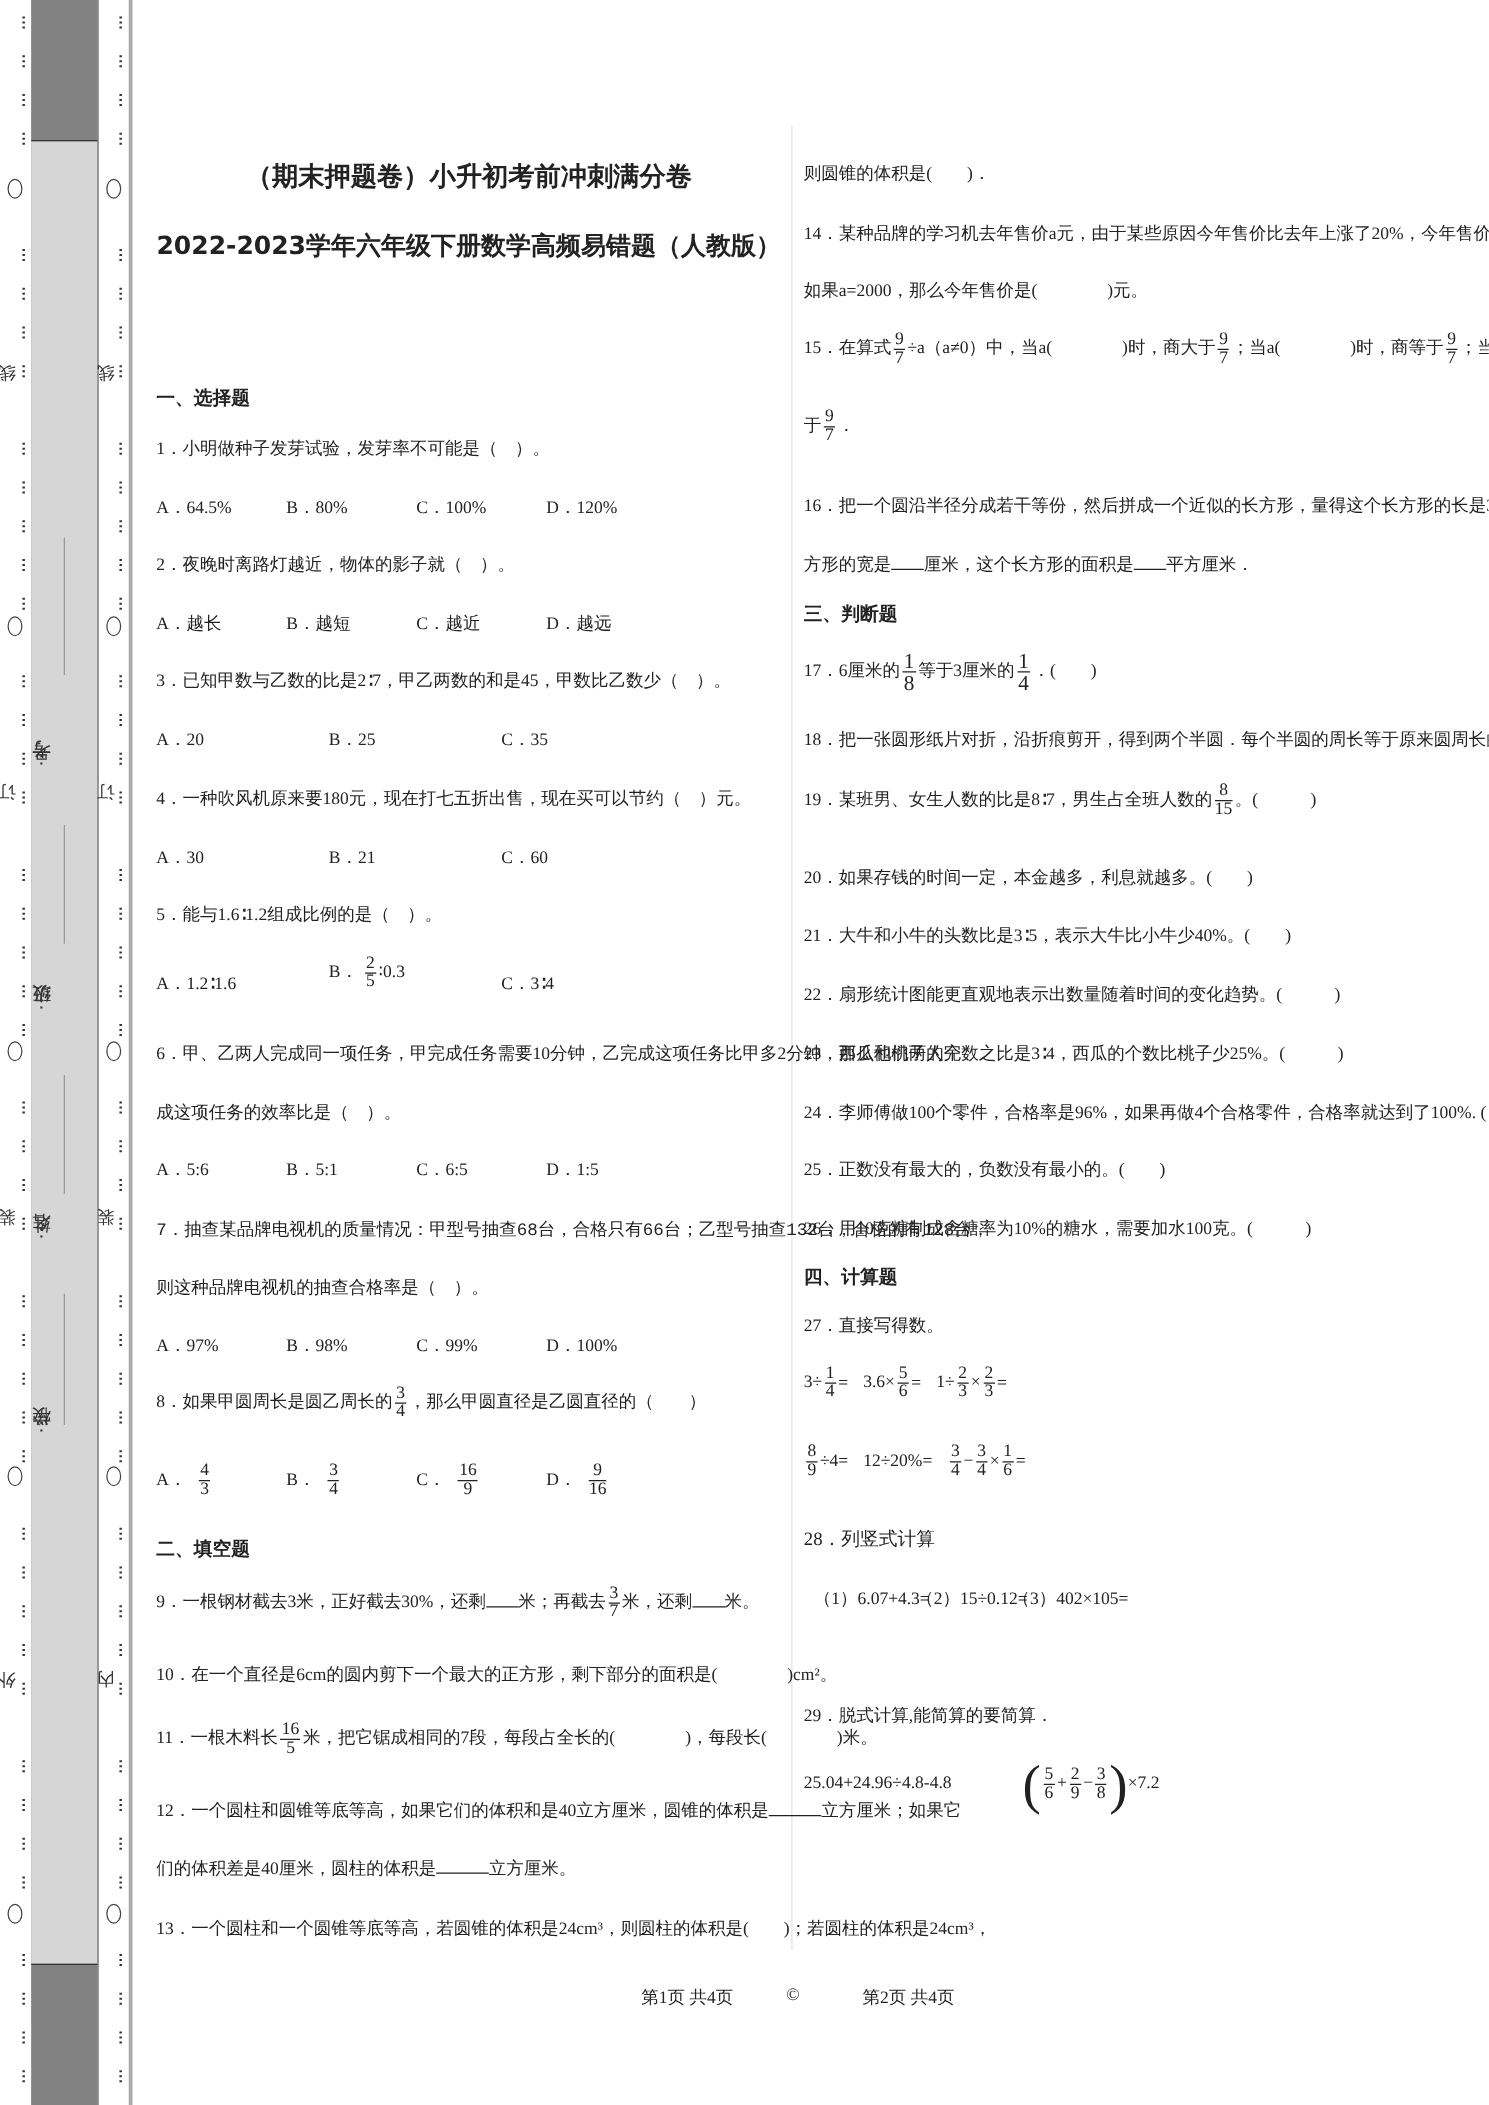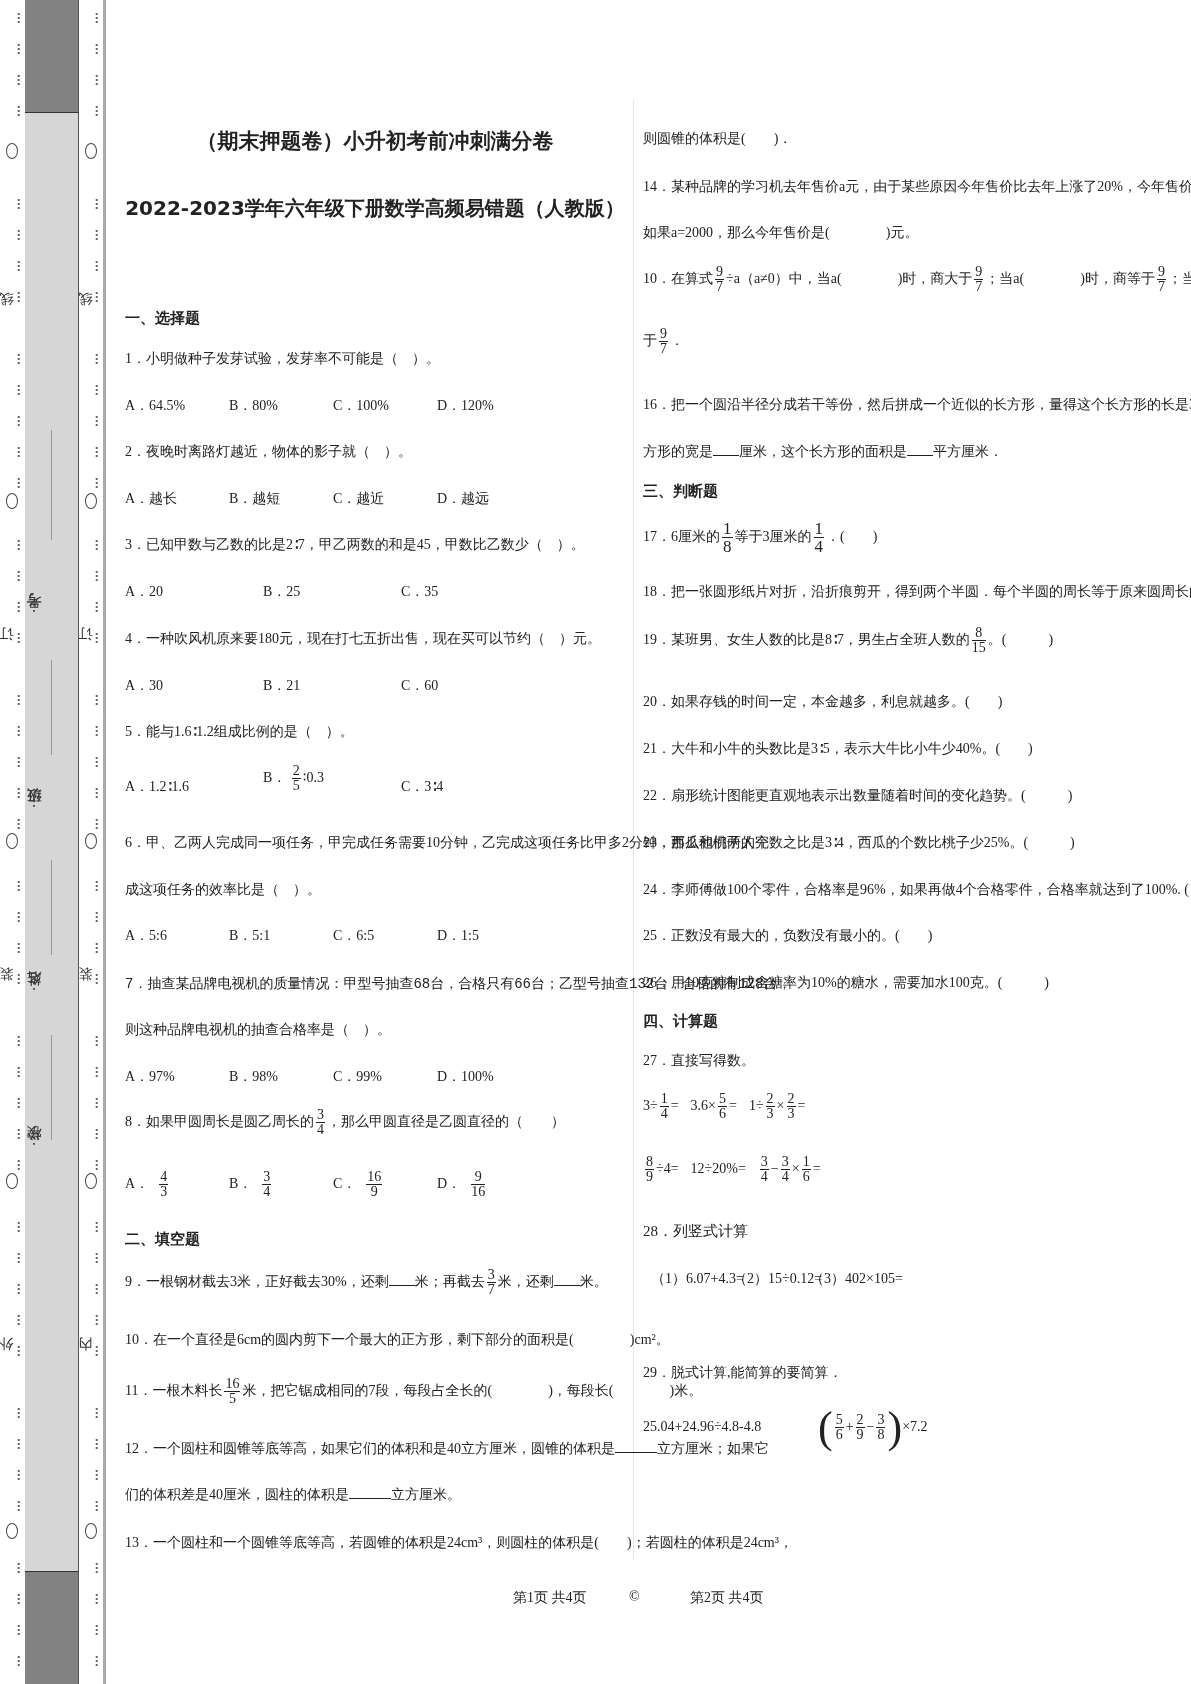--- a/index.html
+++ b/index.html
@@ -18,21 +18,21 @@
   .band-label { position:absolute; left:0; width:53px; text-align:center; font-size:15px; color:#333;
                 writing-mode:vertical-rl; transform:rotate(180deg); }
   .band-line { position:absolute; left:26px; width:1px; background:#999; }
 
   .page { position:absolute; top:0; }
   .left-col { left:125px; width:500px; }
   .right-col { left:643px; width:500px; }
   .divider { position:absolute; left:633px; top:100px; width:1px; height:1460px; background:#e4e4e4; }
 
   .title1 { position:absolute; top:127px; left:0; width:500px; text-align:center; font-size:21px; font-weight:bold; font-family:"DejaVu Sans",sans-serif; }
-  .title2 { position:absolute; top:195px; left:0; width:500px; text-align:center; font-size:20px; font-weight:bold; font-family:"DejaVu Sans",sans-serif; }
+  .title2 { position:absolute; top:183px; left:0; width:500px; text-align:center; font-size:20px; font-weight:bold; font-family:"DejaVu Sans",sans-serif; }
   .sec { position:absolute; font-size:15px; font-weight:bold; font-family:"DejaVu Sans",sans-serif; }
   .q { position:absolute; font-size:14px; white-space:nowrap; }
   .opt { position:absolute; font-size:14px; white-space:nowrap; }
   .frac { display:inline-block; vertical-align:middle; text-align:center; line-height:1; margin:0 2px; }
   .frac .n { display:block; border-bottom:1px solid #222; padding:0 1px; }
   .frac .d { display:block; }
   .blank { display:inline-block; border-bottom:1px solid #222; }
   .footer { position:absolute; top:1589px; font-size:14px; }
 </style>
 </head>
@@ -250,21 +250,21 @@
   <div class="footer" style="left:504px;">©</div>
 </div>
 
 <div class="page right-col">
   <div class="q" style="top:130px;">则圆锥的体积是(　　)．</div>
 
   <div class="q" style="top:178px;">14．某种品牌的学习机去年售价a元，由于某些原因今年售价比去年上涨了20%，今年售价是(　　　　)元，</div>
   <div class="q" style="top:224px;">如果a=2000，那么今年售价是(　　　　)元。</div>
 
   <div class="q" style="top:265px;">
-    <span>10．在算式</span><span class="frac"><span class="n">9</span><span class="d">7</span></span><span>÷a（a≠0）中，当a(　　　　)时，商大于</span><span class="frac"><span class="n">9</span><span class="d">7</span></span><span>；当a(　　　　)时，商等于</span><span class="frac"><span class="n">9</span><span class="d">7</span></span><span>；当a(　　)时，商小</span>
+    <span>15．在算式</span><span class="frac"><span class="n">9</span><span class="d">7</span></span><span>÷a（a≠0）中，当a(　　　　)时，商大于</span><span class="frac"><span class="n">9</span><span class="d">7</span></span><span>；当a(　　　　)时，商等于</span><span class="frac"><span class="n">9</span><span class="d">7</span></span><span>；当a(　　)时，商小</span>
   </div>
   <div class="q" style="top:327px;">
     <span>于</span><span class="frac"><span class="n">9</span><span class="d">7</span></span><span>．</span>
   </div>
 
   <div class="q" style="top:396px;">16．把一个圆沿半径分成若干等份，然后拼成一个近似的长方形，量得这个长方形的长是31.4厘米，这个长</div>
   <div class="q" style="top:443px;font-family:Liberation Serif, serif;">
     <span>方形的宽是</span><span class="blank" style="width:26px;"></span><span>厘米，这个长方形的面积是</span><span class="blank" style="width:26px;"></span><span>平方厘米．</span>
   </div>
 

